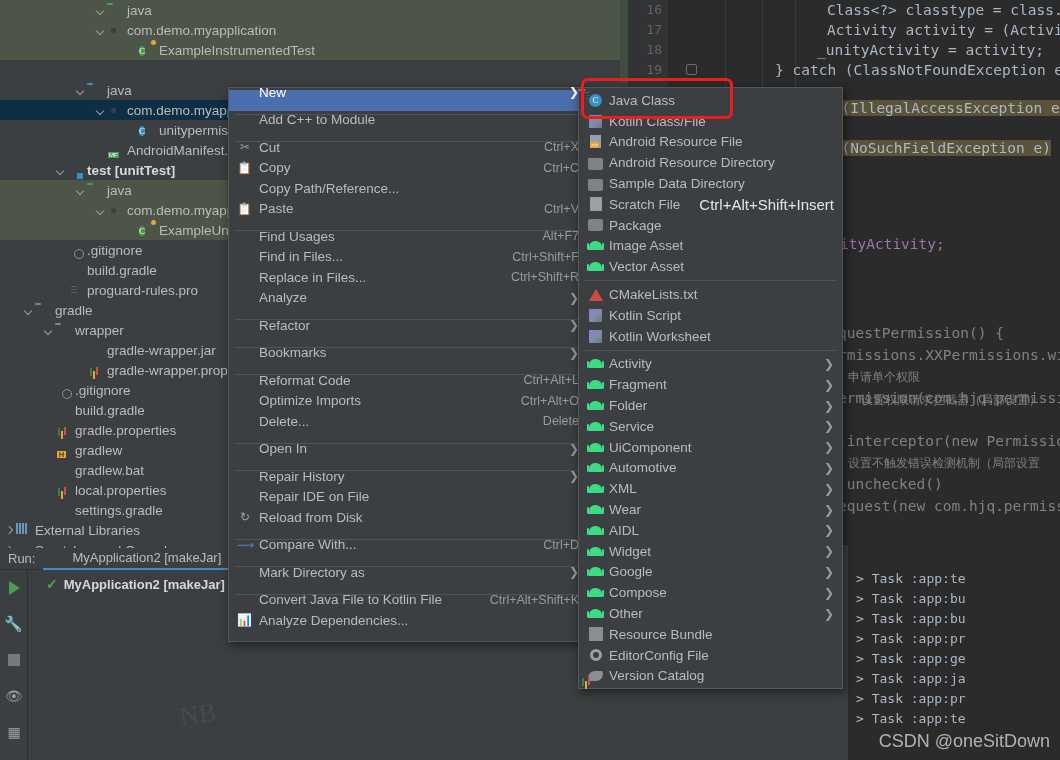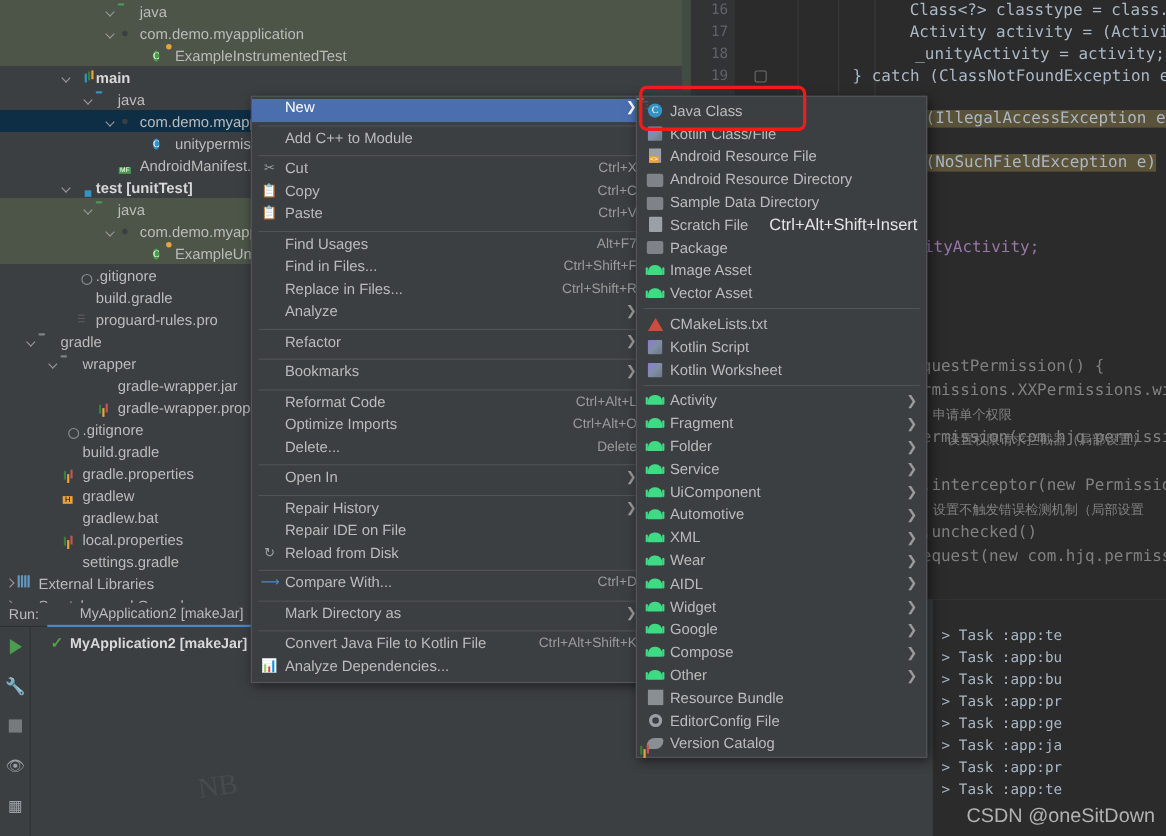--- a/index.html
+++ b/index.html
@@ -89,21 +89,21 @@
   .build{position:absolute;left:620px;top:545px;width:440px;height:215px;background:#3c3f41;}
   .bleft{position:absolute;left:0;top:0;width:228px;height:215px;background:#3c3f41;}
   .dur{position:absolute;right:10px;top:38px;font-size:12px;color:#9a9a9a;}
   .blog{position:absolute;left:228px;top:0;width:212px;height:215px;background:#2b2b2b;
         font-family:"DejaVu Sans Mono", monospace;font-size:13px;color:#a9b7c6;padding-top:24px;}
   .blog div{height:20px;line-height:20px;padding-left:8px;white-space:nowrap;}
 
   
   .ctx{ position:absolute; left:228px; top:87px; width:360px; background:#3c3f41;
         border:1px solid #555759; box-shadow:2px 3px 10px rgba(0,0,0,.55); padding:2px 0; }
-  .mi{ position:relative; height:20.5px; display:flex; padding:0 8px 16px 8px;
+  .mi{ position:relative; height:20.5px; display:flex; align-items:center; padding:0 8px 16px 8px;
        font-size:13.5px; color:#bbbbbb; }
   .mi.hl2{ background:#4b6eaf; color:#ffffff; }
   .mi .mico{ width:16px; flex:0 0 16px; text-align:center; font-size:12px; color:#9aa0a6; }
   .mi .mtxt{ margin-left:6px; }
   .mi .acc{ margin-left:auto; color:#9a9a9a; font-size:12.5px; padding-left:18px;}
   .mi .arr{ margin-left:auto; font-size:12px; color:#9a9a9a; }
   .mi.hl2 .arr{ color:#fff; }
   .sep{ height:1px; background:#515355; margin:3px 6px; }
 
   
@@ -144,25 +144,25 @@
       <div class="lnum" style="top:42px;">18</div>
       <div class="lnum" style="top:62px;">19</div>
     </div>
     <div class="foldm" style="top:64px;"></div>
     <div class="vline" style="left:105px;"></div>
     <div class="vline" style="left:142px;"></div>
     <div class="vline" style="left:175px;"></div>
 
     <div class="code" style="left:207px; top:2px;">Class&lt;?&gt; classtype = class.fo</div>
     <div class="code" style="left:207px; top:22px;">Activity activity = (Activity</div>
-    <div class="code" style="left:212px; top:42px;">_unityActivity = activity;</div>
+    <div class="code" style="left:197px; top:42px;">_unityActivity = activity;</div>
     <div class="code" style="left:155px; top:62px;">} catch (ClassNotFoundException e</div>
     <div class="code hl" style="left:204px; top:100px;">h (IllegalAccessException e</div>
     <div class="code hl" style="left:204px; top:140px;">h (NoSuchFieldException e)</div>
-    <div class="code pur" style="left:220px; top:217px;">ityActivity;</div>
+    <div class="code pur" style="left:220px; top:236px;">ityActivity;</div>
     <div class="code gry" style="left:218px; top:325px;">questPermission() {</div>
     <div class="code gry" style="left:218px; top:347px;">rmissions.XXPermissions.wit</div>
     <div class="code cmt" style="left:228px; top:369px; font-size:12px;">申请单个权限</div>
     <div class="code gry" style="left:218px; top:390px;">ermission(com.hjq.permissio</div>
     <div class="code cmt" style="left:228px; top:392px; font-size:12px;margin-left:13px;">设置权限请求拦截器（局部设置）</div>
     <div class="code gry" style="left:218px; top:433px;">.interceptor(new Permission</div>
     <div class="code cmt" style="left:228px; top:455px; font-size:12px;">设置不触发错误检测机制（局部设置</div>
     <div class="code gry" style="left:218px; top:476px;">.unchecked()</div>
     <div class="code gry" style="left:218px; top:498px;">equest(new com.hjq.permissi</div>
   </div>
@@ -195,26 +195,20 @@
         <span class="chev"></span>
         <span class="ico"><span class="i-pkg"></span></span>
         <span class="lbl">com.demo.myapplication</span>
       </div>
       <div class="trow src" style="top: 40px;">
         <span style="flex: 0 0 128px;"></span>
         <span class="chev" style="visibility: hidden;"></span>
         <span class="ico"><span class="i-class test">C</span></span>
         <span class="lbl">ExampleInstrumentedTest</span>
       </div>
-      <div class="trow" style="top: 60px;">
-        <span style="flex: 0 0 56px;"></span>
-        <span class="chev"></span>
-        <span class="ico"><span class="i-main"></span></span>
-        <span class="lbl bold">main</span>
-      </div>
       <div class="trow" style="top: 80px;">
         <span style="flex: 0 0 76px;"></span>
         <span class="chev"></span>
         <span class="ico"><span class="i-folder blue"></span></span>
         <span class="lbl">java</span>
       </div>
       <div class="trow sel" style="top: 100px;">
         <span style="flex: 0 0 96px;"></span>
         <span class="chev"></span>
         <span class="ico"><span class="i-pkg"></span></span>
@@ -407,20 +401,24 @@
         <span class="mico">✂</span>
         <span class="mtxt">Cut</span>
         <span class="acc">Ctrl+X</span>
       </div>
       <div class="mi">
         <span class="mico">📋</span>
         <span class="mtxt">Copy</span>
         <span class="acc">Ctrl+C</span>
       </div>
       <div class="mi">
+        <span class="mico"></span>
+        <span class="mtxt">Copy Path/Reference...</span>
+      </div>
+      <div class="mi">
         <span class="mico">📋</span>
         <span class="mtxt">Paste</span>
         <span class="acc">Ctrl+V</span>
       </div>
       <div class="sep"></div>
       <div class="mi">
         <span class="mico"></span>
         <span class="mtxt">Find Usages</span>
         <span class="acc">Alt+F7</span>
       </div>

